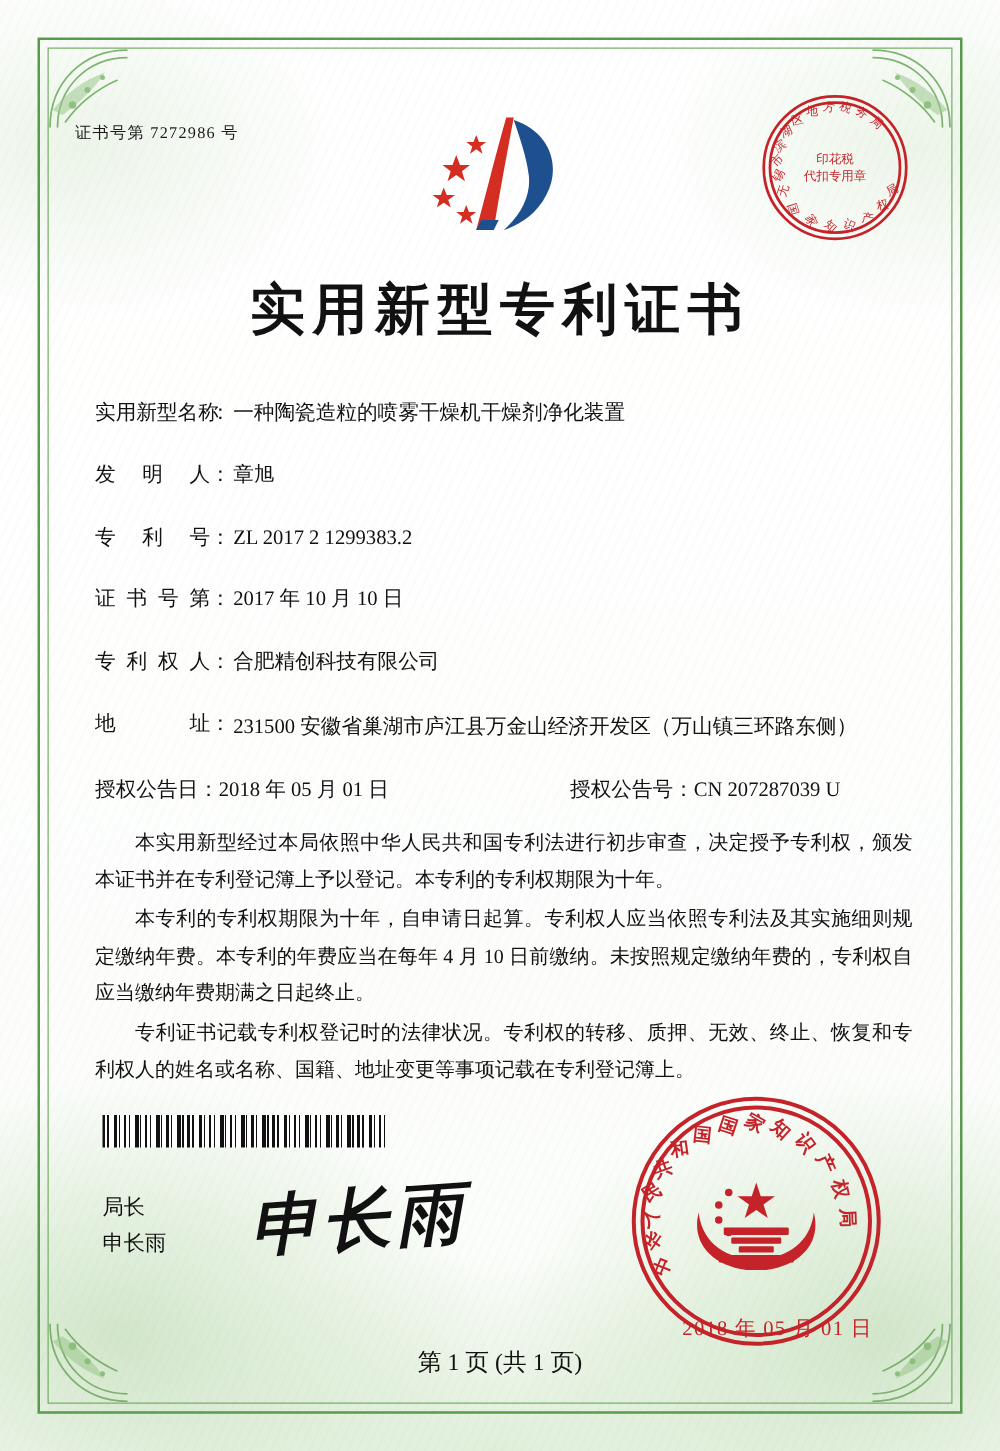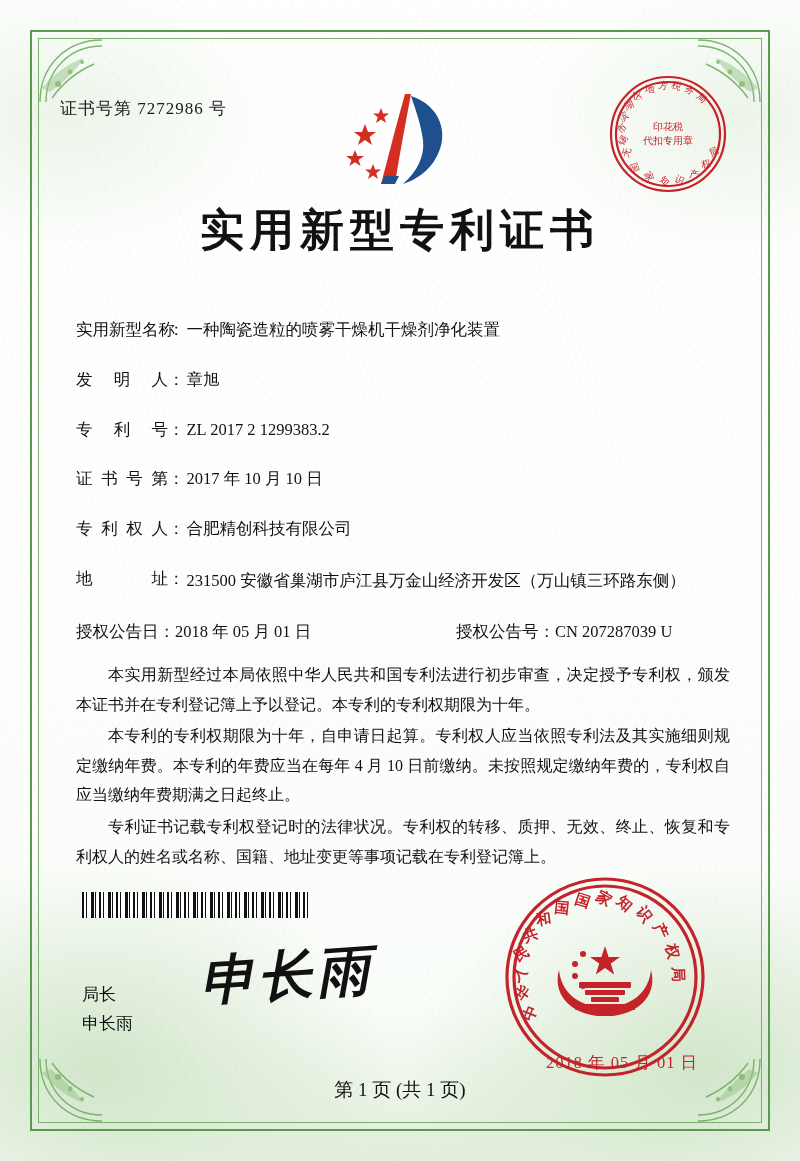--- a/index.html
+++ b/index.html
@@ -59,21 +59,21 @@
 
   .content {
     position: absolute;
     left: 60px; top: 52px; right: 60px; bottom: 52px;
   }
 
   .cert-no {
     position: absolute;
     left: 0px;
     top: 45px;
-    font-size: 17px;
+    font-size: 13px;
     letter-spacing: 1px;
     color: #1a1a1a;
   }
 
   
   .logo {
     position: absolute;
     left: 50%;
     top: 28px;
     transform: translateX(-50%);
@@ -87,21 +87,21 @@
     position: absolute;
     right: 10px;
     top: 20px;
     width: 124px;
     height: 124px;
   }
   .stamp-tax svg { width: 100%; height: 100%; display: block; }
 
   .title {
     position: absolute;
-    top: 149px;
+    top: 166px;
     left: 0; right: 0;
     text-align: center;
     font-size: 44px;
     font-weight: bold;
     letter-spacing: 6px;
     color: #111;
     font-family: "Liberation Serif", "DejaVu Serif", serif;
   }
 
   .fields {
@@ -171,21 +171,21 @@
       #111 0px, #111 2px, #fff 2px, #fff 4px,
       #111 4px, #111 5px, #fff 5px, #fff 9px,
       #111 9px, #111 12px, #fff 12px, #fff 13px,
       #111 13px, #111 14px, #fff 14px, #fff 17px
     );
   }
 
   .signature-block {
     position: absolute;
     left: 22px;
-    top: 929px;
+    top: 900px;
     font-size: 17px;
     line-height: 1.7;
     color: #111;
   }
   .sig-script {
     position: absolute;
     left: 140px;
     top: 888px;
     font-size: 54px;
     font-family: "DejaVu Serif", "Liberation Serif", serif;

